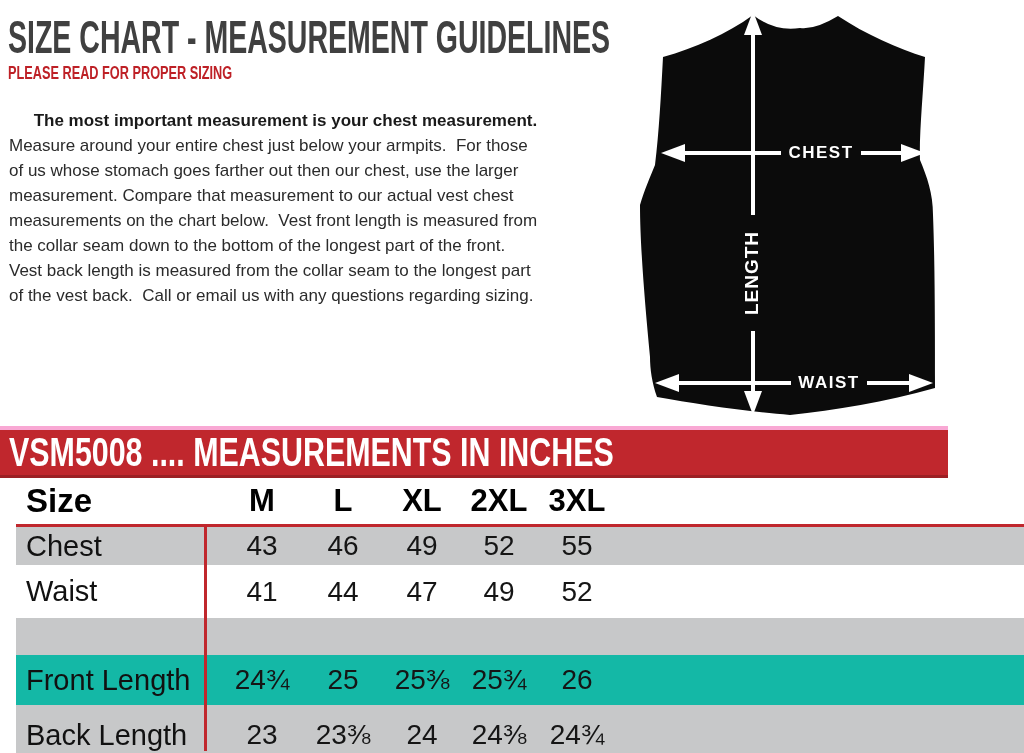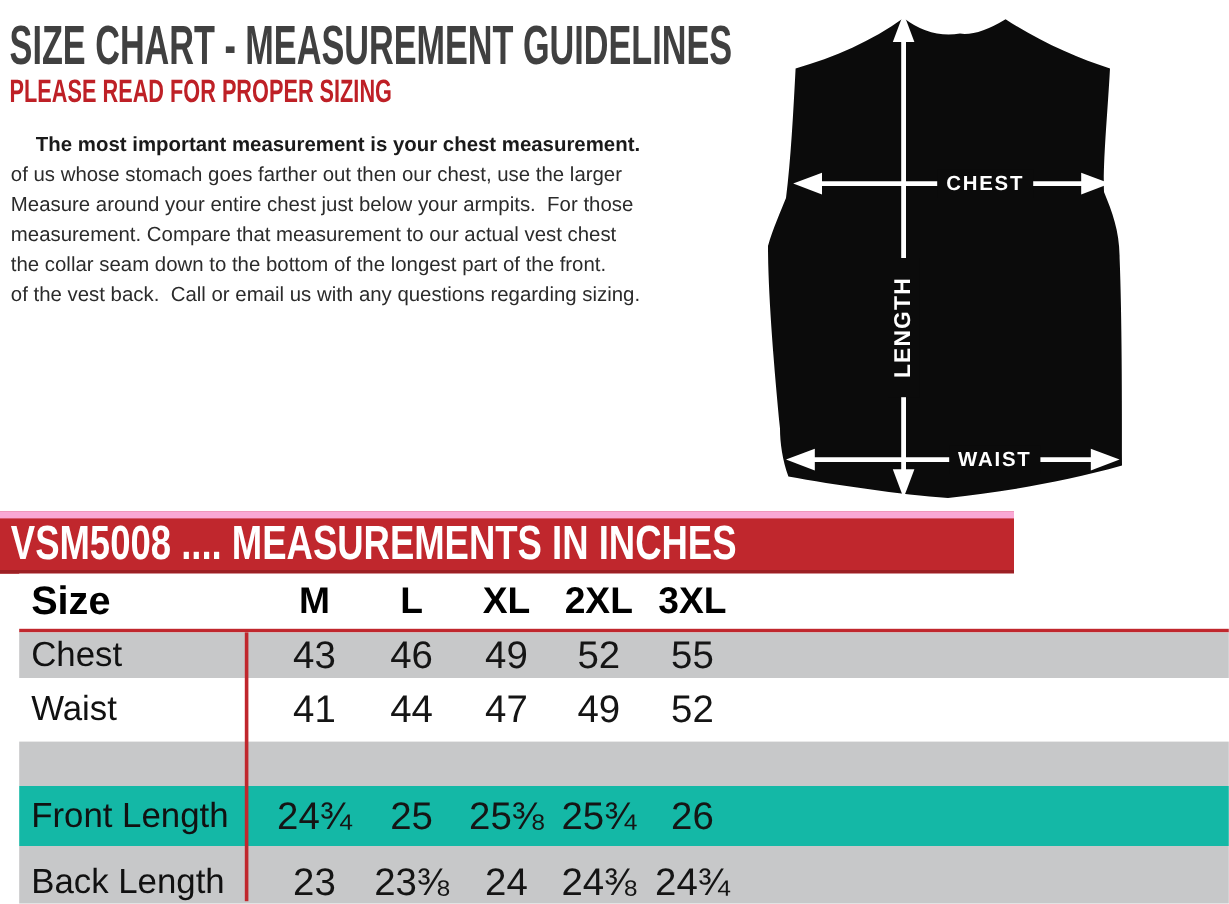--- a/index.html
+++ b/index.html
@@ -8,48 +8,48 @@
     font-family:"Liberation Sans", sans-serif;overflow:hidden;
   }
   
   .title{
     position:absolute;left:8px;top:14px;white-space:nowrap;
     font-weight:bold;font-size:46px;color:#404040;line-height:1;
   }
   .title .squeeze{display:inline-block;transform:scaleX(0.62);transform-origin:left center;}
   .subtitle{
     position:absolute;left:8px;top:63px;white-space:nowrap;
-    font-weight:bold;font-size:27px;color:#be2026;line-height:1;
+    font-weight:bold;font-size:19px;color:#be2026;line-height:1;
   }
   .subtitle .squeeze{display:inline-block;transform:scaleX(0.67);transform-origin:left center;}
   .intro{position:absolute;left:9px;top:108px;color:#2b2b2b;}
   .intro .line{white-space:pre;font-size:17px;line-height:25px;height:25px;}
   .intro .line.bold{font-weight:bold;color:#1a1a1a;text-align:right;}
   
   .vest-figure{position:absolute;left:623px;top:3px;width:320px;height:418px;}
   
   .banner{
-    position:absolute;left:0;top:426px;width:845px;height:52px;
-    background:#c0272d;border-top:6px solid #f9a8d4;border-bottom:3px solid #9c2024;
+    position:absolute;left:0;top:426px;width:948px;height:52px;
+    background:#c0272d;border-top:4px solid #f9a8d4;border-bottom:3px solid #9c2024;
     box-sizing:border-box;display:flex;align-items:center;
   }
   .banner .banner-text{
     color:#ffffff;font-weight:bold;font-size:40px;white-space:nowrap;
     display:inline-block;transform:scaleX(0.76);transform-origin:left center;
     margin-left:9px;letter-spacing:0px;
   }
   
   .size-table{position:absolute;left:0;top:478px;width:1024px;height:273px;padding-left:16px;}
   .trow{
     display:grid;box-sizing:border-box;
     grid-template-columns:205px 82px 80px 78px 76px 80px 1fr;
     align-items:center;
   }
   .trow .lbl{padding-left:10px;font-size:29px;color:#111111;}
-  .trow .cell{text-align:center;font-size:32px;color:#151515;}
+  .trow .cell{text-align:center;font-size:28px;color:#151515;}
   .hrow{height:49px;background:#ffffff;border-bottom:3px solid #c0272d;}
   .hrow .lbl{font-weight:bold;font-size:33px;color:#000000;}
   .hrow .cell{font-weight:bold;font-size:31px;color:#000000;}
   .row-chest{height:38px;background:#c7c8c9;}
   .row-waist{height:53px;background:#ffffff;}
   .row-spacer{height:37px;background:#c7c8c9;}
   .row-front{height:50px;background:#14b8a6;}
   .row-back{height:60px;background:#c7c8c9;}
   .vdivider{
     position:absolute;left:204px;top:49px;width:3px;height:224px;
@@ -60,24 +60,26 @@
 <body>
 
 <div class="title">
   <span class="squeeze">SIZE CHART - MEASUREMENT GUIDELINES</span>
 </div>
 <div class="subtitle">
   <span class="squeeze">PLEASE READ FOR PROPER SIZING</span>
 </div>
 <div class="intro">
   <div class="line bold">The most important measurement is your chest measurement.</div>
+  <div class="line">Measure around your entire chest just below your armpits.  For those</div>
   <div class="line">of us whose stomach goes farther out then our chest, use the larger</div>
-  <div class="line">Measure around your entire chest just below your armpits.  For those</div>
   <div class="line">measurement. Compare that measurement to our actual vest chest</div>
+  <div class="line">measurements on the chart below.  Vest front length is measured from</div>
   <div class="line">the collar seam down to the bottom of the longest part of the front.</div>
+  <div class="line">Vest back length is measured from the collar seam to the longest part</div>
   <div class="line">of the vest back.  Call or email us with any questions regarding sizing.</div>
 </div>
 
 <div class="vest-figure">
   <svg width="320" height="418" viewBox="0 0 320 418" xmlns="http://www.w3.org/2000/svg">
 
     <path fill="#0b0b0b" d="M 130 12
          Q 152 29 177 25
          Q 192 27 215 13
          C 242 31 276 46 302 54

